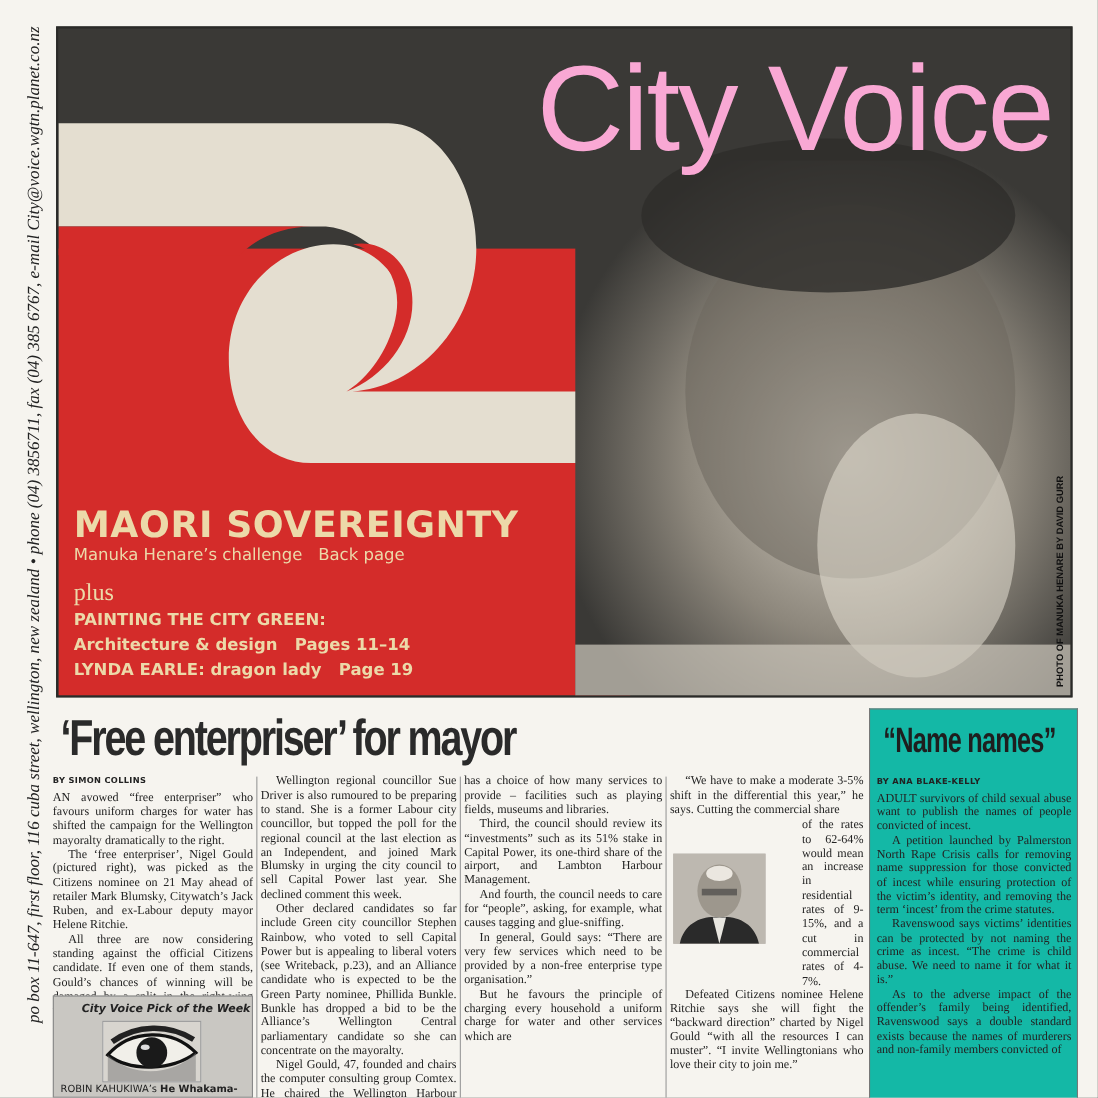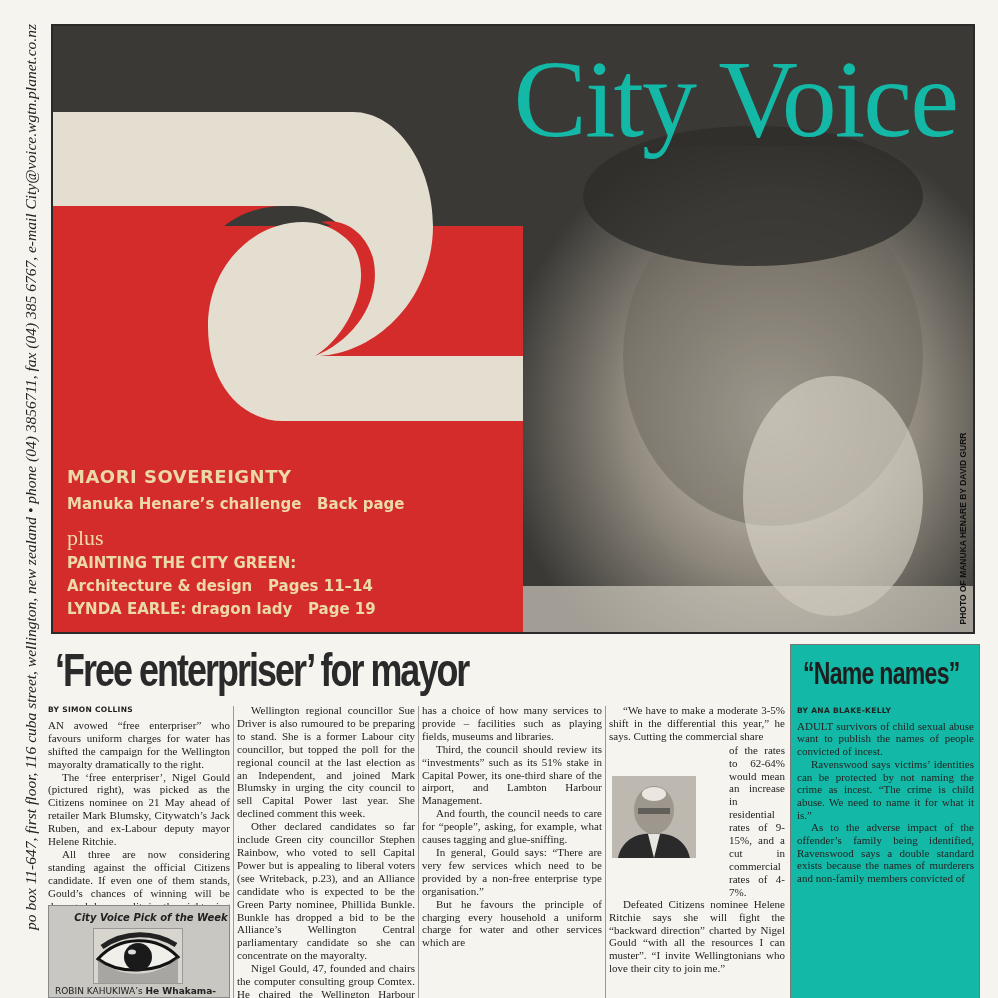--- a/index.html
+++ b/index.html
@@ -1,26 +1,26 @@
 <!DOCTYPE html>
 <html><head>
 <meta charset="utf-8">
 <style>
   html,body{margin:0;padding:0;}
   body{width:998px;height:998px;background:#f6f4ef;position:relative;overflow:hidden;font-family:"Liberation Serif",serif;color:#1e1e1e;}
   .side-strip{position:absolute;left:4px;top:0;width:42px;height:998px;overflow:hidden;}
   .side-strip span{position:absolute;left:0;top:0;width:998px;height:42px;transform-origin:0 0;transform:translate(6px,998px) rotate(-90deg);font-family:"Liberation Serif",serif;font-style:italic;font-size:15.5px;line-height:42px;white-space:nowrap;color:#222;text-align:right;padding-right:24px;box-sizing:border-box;}
   .banner{position:absolute;left:51px;top:24px;width:924px;height:610px;background:#3a3936;border:2px solid #2a2a28;box-sizing:border-box;overflow:hidden;}
   .banner svg.flag{position:absolute;left:0;top:0;}
-  .masthead{position:absolute;right:16px;top:18px;font-family:Liberation Serif, serif;font-size:110px;line-height:1;color:#14b8a6;letter-spacing:-2px;}
+  .masthead{position:absolute;right:16px;top:18px;font-family:Liberation Sans, sans-serif;font-size:110px;line-height:1;color:#f9a8d4;letter-spacing:-2px;}
   .photo-credit{position:absolute;right:2px;top:400px;width:16px;height:205px;overflow:hidden;}
   .photo-credit span{position:absolute;left:0;top:0;width:205px;height:16px;transform-origin:0 0;transform:translate(0,205px) rotate(-90deg);font-family:"Liberation Sans",sans-serif;font-weight:bold;font-size:8.5px;line-height:16px;color:#111;white-space:nowrap;text-align:center;}
   .teaser{position:absolute;left:14px;top:436px;font-family:"DejaVu Sans",sans-serif;color:#ecd9a9;}
-  .teaser .t1{font-weight:bold;font-size:18px;letter-spacing:0.5px;line-height:30px;}
-  .teaser .t2{font-weight:bold;font-size:15px;line-height:24px;}
+  .teaser .t1{font-weight:bold;font-size:33px;letter-spacing:0.5px;line-height:30px;}
+  .teaser .t2{font-weight:normal;font-size:15px;line-height:24px;}
   .teaser .plus{font-family:"Liberation Serif",serif;font-size:22px;line-height:28px;margin-top:8px;}
   .teaser .t3{font-weight:bold;font-size:15px;line-height:23px;}
   .headline{position:absolute;left:55px;top:640px;font-family:"Liberation Sans",sans-serif;font-weight:bold;font-size:46px;line-height:60px;letter-spacing:-2.5px;transform:scaleX(0.78);transform-origin:0 0;color:#2a2a2a;}
   .byline{font-family:"DejaVu Sans",sans-serif;font-weight:bold;font-size:7.5px;letter-spacing:0.3px;color:#222;margin-bottom:2px;}
   .col{position:absolute;font-size:11px;line-height:12.9px;text-align:justify;color:#232323;}
   .col p{margin:0;text-indent:14px;}
   .col p.first{text-indent:0;}
   .col1{left:48px;top:704px;width:182px;}
   .col2{left:237px;top:704px;width:178px;}
   .col3{left:422px;top:704px;width:180px;}
@@ -146,16 +146,17 @@
     <path d="M6 82 C10 62 28 56 42 58 C56 56 74 62 78 82 Z" fill="#2a2a2a"></path>
     <path d="M36 58 L42 82 L48 58 Z" fill="#e8e6e0"></path>
   </svg>
 </div>
 
 <div class="side-box">
   <div class="side-head">“Name names”</div>
   <div class="side-body">
     <div class="byline">BY ANA BLAKE-KELLY</div>
     <p class="first">ADULT survivors of child sexual abuse want to publish the names of people convicted of incest.</p>
+    <p>A petition launched by Palmerston North Rape Crisis calls for removing name suppression for those convicted of incest while ensuring protection of the victim’s identity, and removing the term ‘incest’ from the crime statutes.</p>
     <p>Ravenswood says victims’ identities can be protected by not naming the crime as incest. “The crime is child abuse. We need to name it for what it is.”</p>
     <p>As to the adverse impact of the offender’s family being identified, Ravenswood says a double standard exists because the names of murderers and non-family members convicted of</p>
   </div>
 </div>
 
 </body></html>

